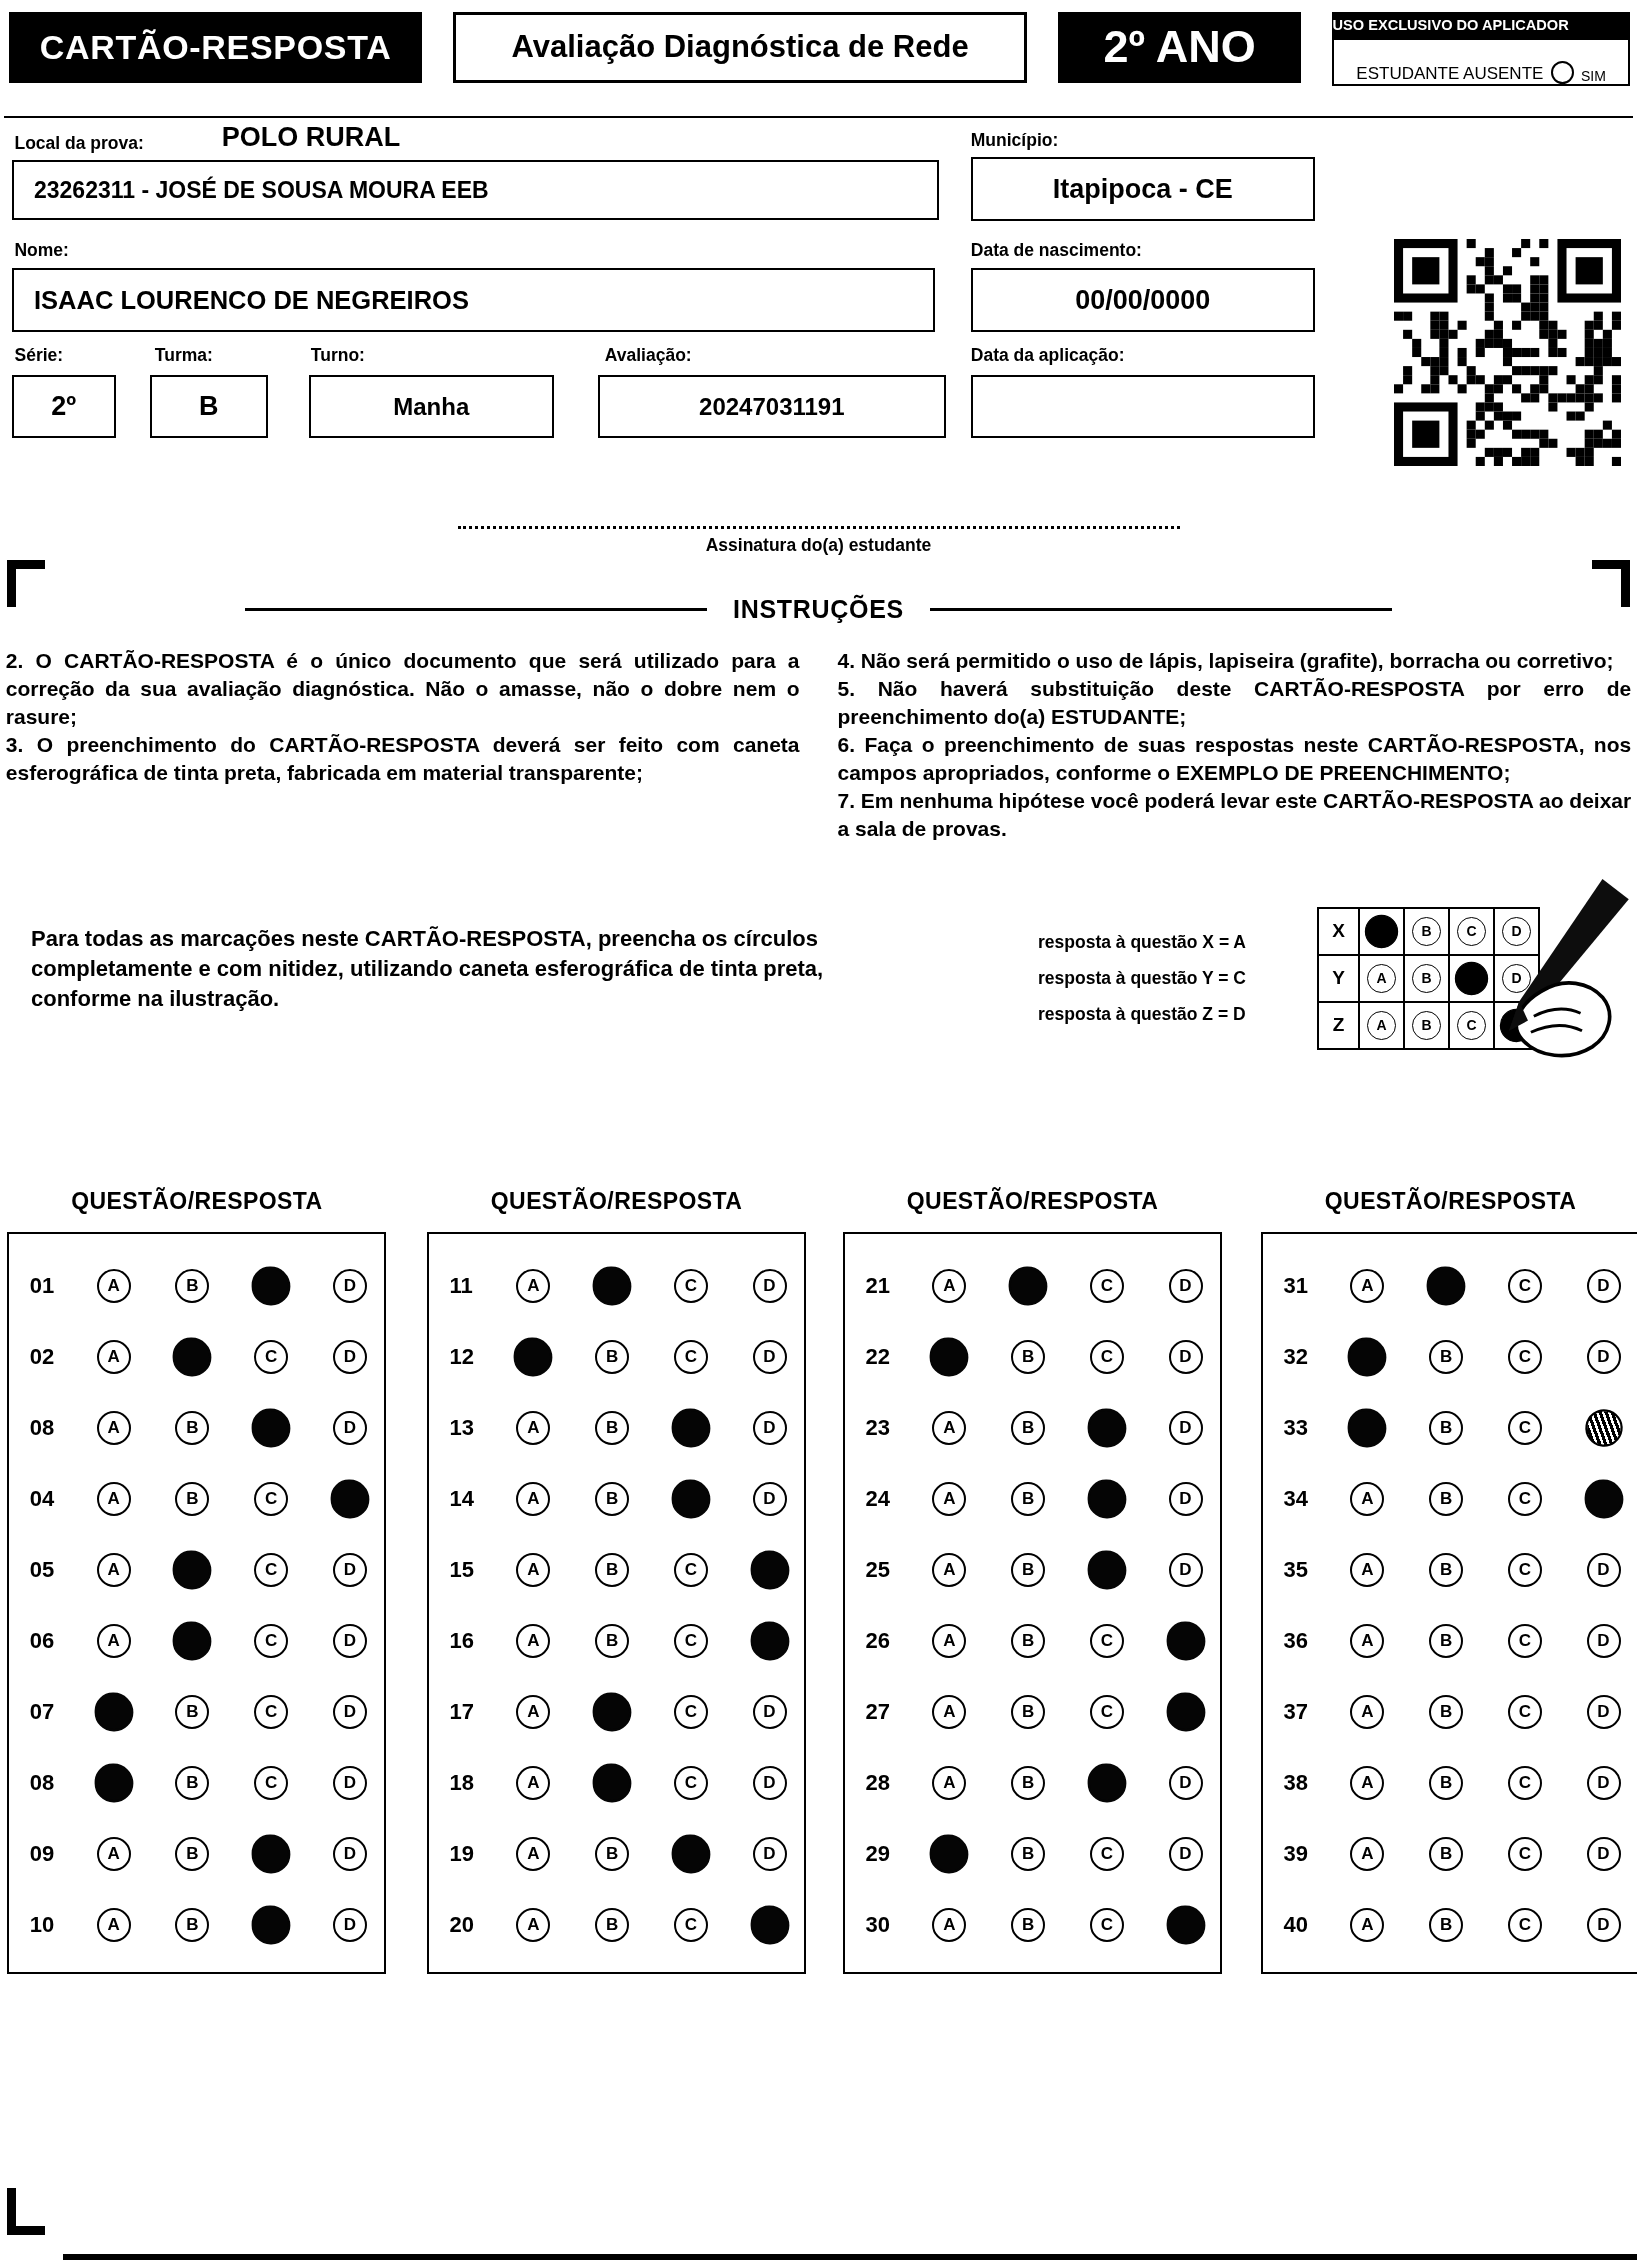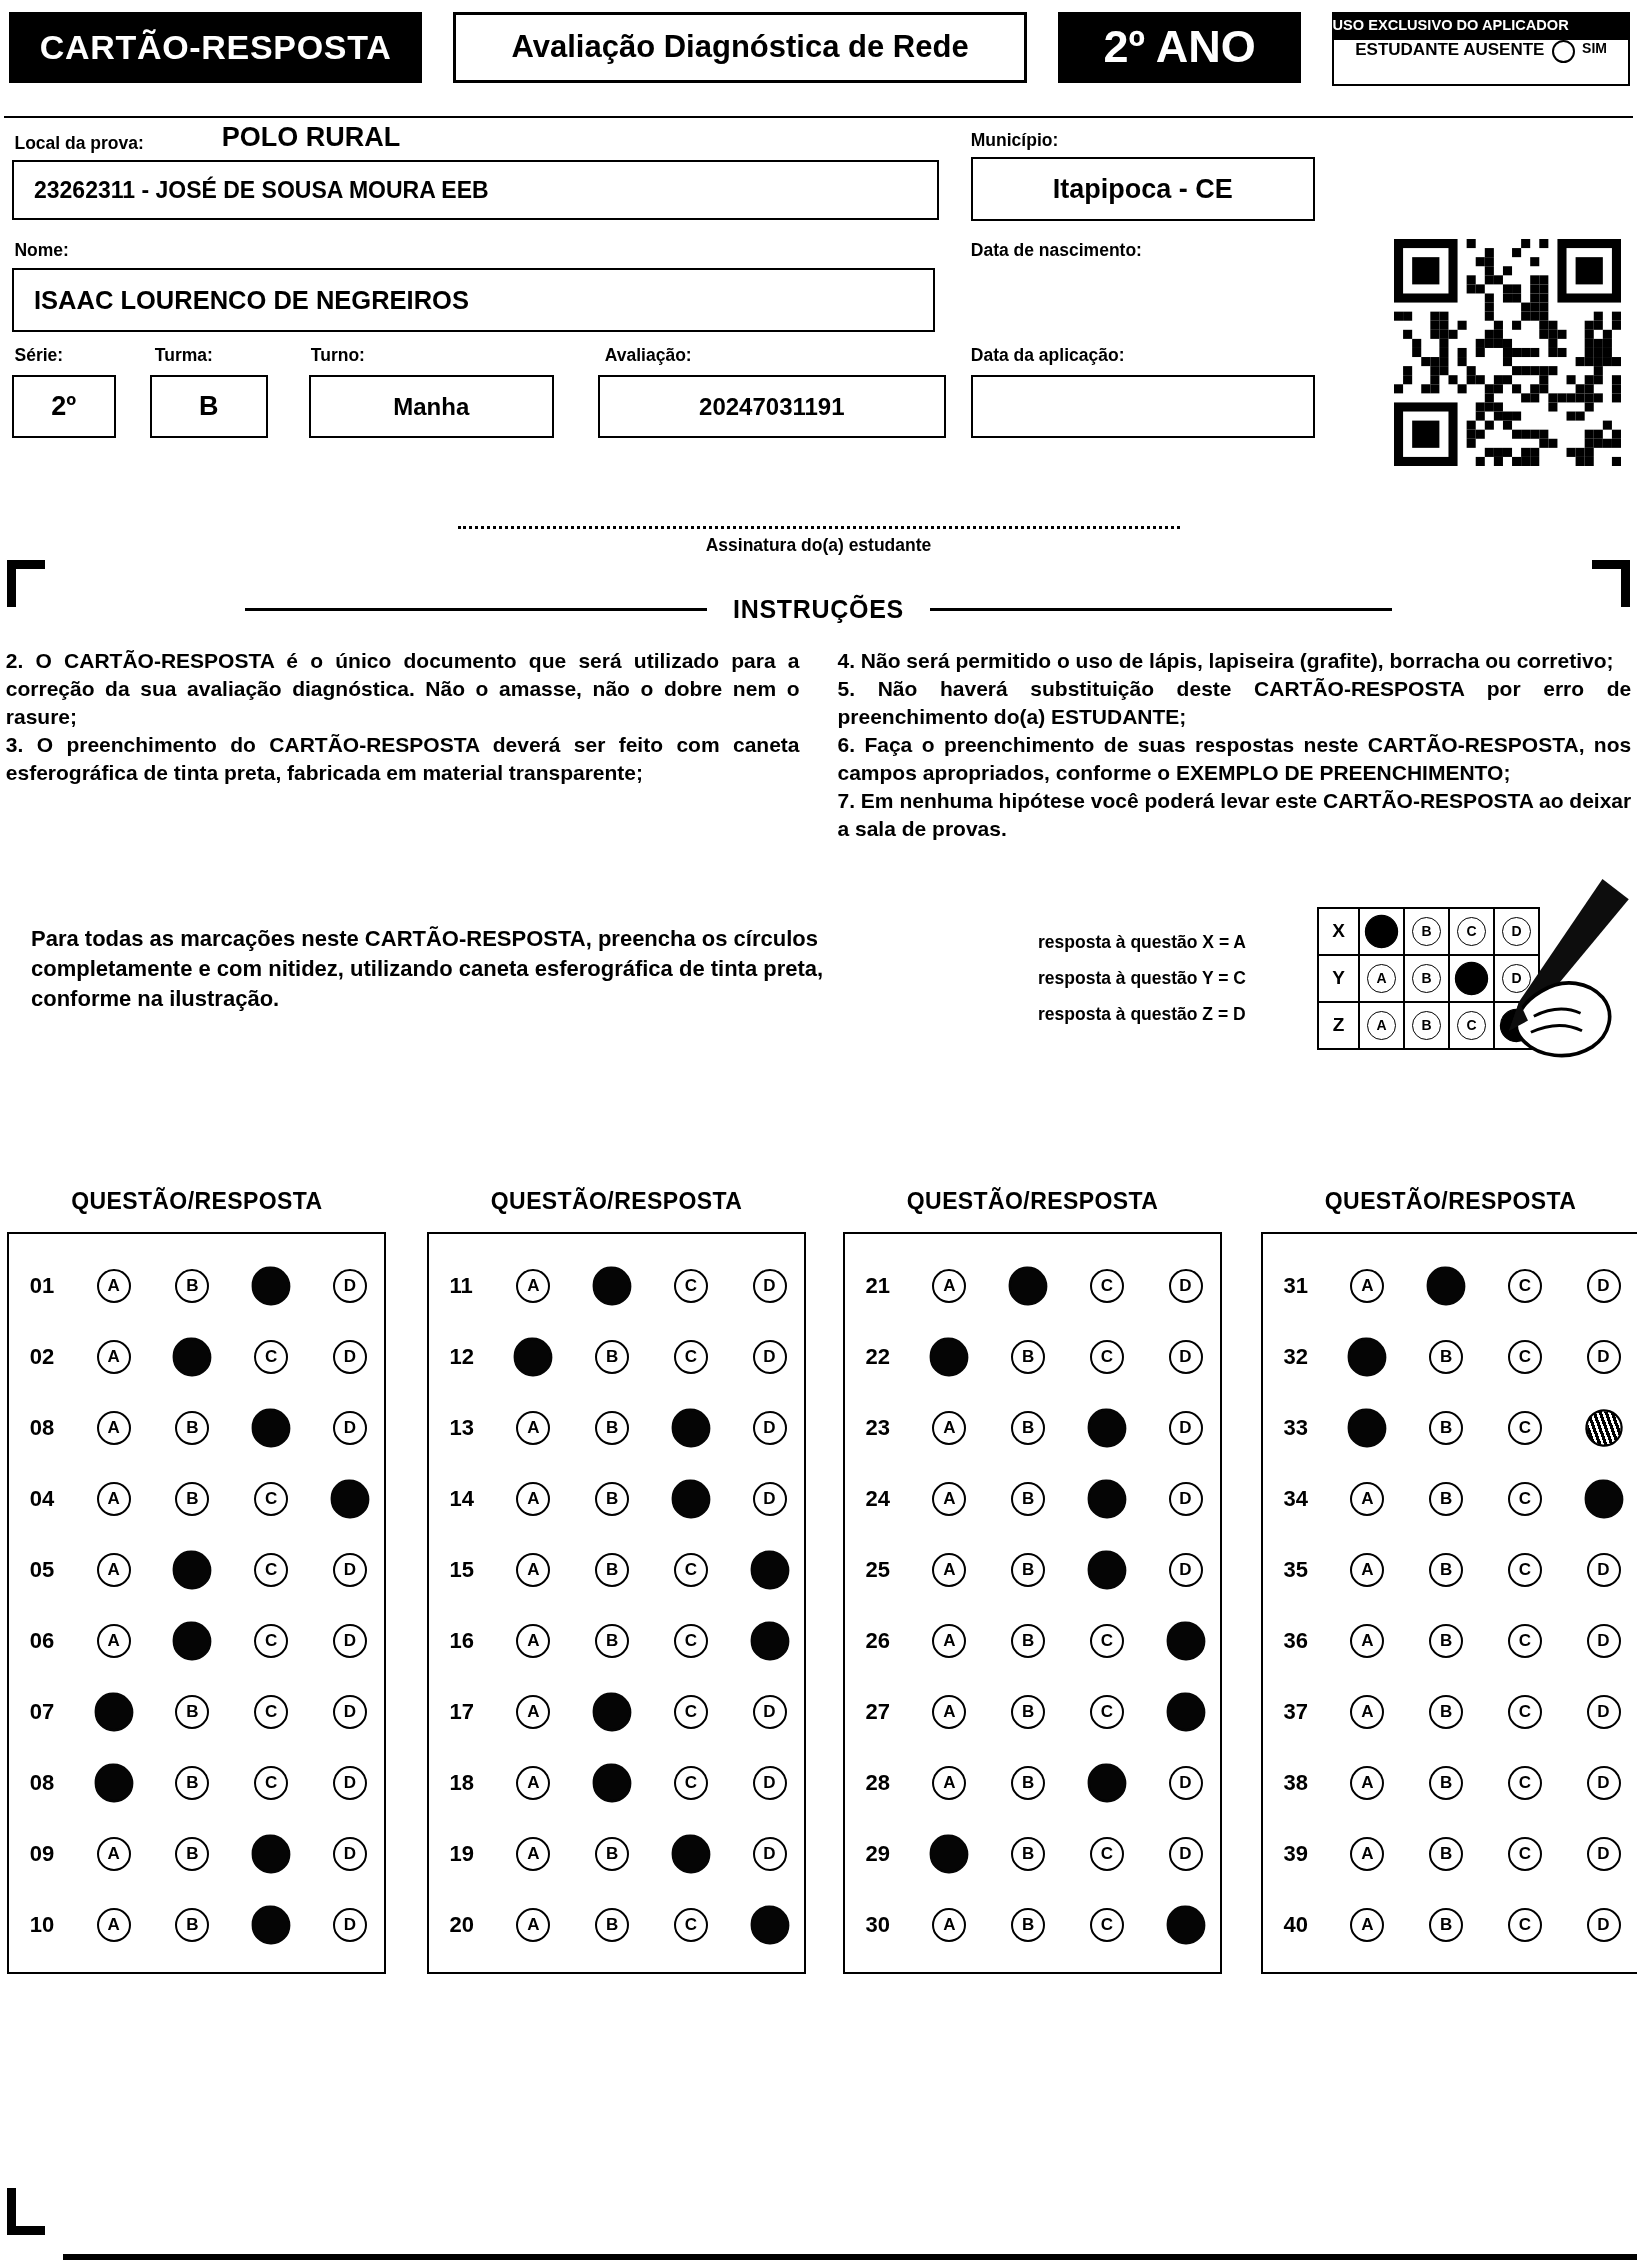--- a/index.html
+++ b/index.html
@@ -8,21 +8,21 @@
   .page { position:relative; width:1637px; height:2261px; background:#fff; overflow:hidden; }
 
   
   .header-row { display:flex; align-items:stretch; padding:11.7px 7.3px 0 8.7px; gap:31px; height:85px; }
   .hdr-black { background:#000; color:#fff; display:flex; align-items:center; justify-content:center; font-weight:bold; }
   .hdr-title { width:426px; font-size:34px; height:71px; letter-spacing:0.7px; }
   .hdr-subtitle { width:590px; height:71px; border:3.6px solid #000; display:flex; align-items:center; justify-content:center; font-weight:bold; font-size:31px; }
   .hdr-grade { width:251px; height:71px; font-size:45px; }
   .hdr-right { margin-left:auto; width:306px; display:flex; flex-direction:column; height:74px; }
   .hdr-right-bar { background:#000; color:#fff; font-size:14.6px; font-weight:bold; text-align:left; padding:5.1px 0; }
-  .hdr-right-box { border:2.2px solid #000; flex:1; display:flex; align-items:flex-start; justify-content:center; gap:7.3px; font-size:17px; font-weight:bold; }
+  .hdr-right-box { border:2.2px solid #000; flex:1; display:flex; align-items:flex-end; justify-content:center; gap:7.3px; font-size:17px; font-weight:normal; }
   .absent-bubble { width:23px; height:23px; border:2.2px solid #000; border-radius:50%; display:inline-block; }
   .absent-sim { font-size:14px; }
   .hrline { border:none; border-top:2.9px solid #000; margin:31px 4.4px 0 4.4px; }
 
   
   .form-area { position:relative; margin:0 5.8px; height:366px; }
   .flabel { position:absolute; font-size:17.5px; font-weight:bold; }
   .fvalue-plain { position:absolute; font-size:27px; font-weight:bold; }
   .fbox { position:absolute; border:2.9px solid #000; display:flex; align-items:center; font-weight:bold; background:#fff; }
   .fbox.center { justify-content:center; }
@@ -102,20 +102,21 @@
 
     <div class="fbox" style="left:5.8px; top:42px; width:927px; height:60px; padding-left:20.4px; font-size:23px;">23262311 - JOSÉ DE SOUSA MOURA EEB</div>
 
     <span class="flabel" style="left:965px; top:11.7px;">Município:</span>
     <div class="fbox center" style="left:965px; top:39px; width:344px; height:64px; font-size:27px;">Itapipoca - CE</div>
 
     <span class="flabel" style="left:8.7px; top:122px;">Nome:</span>
     <div class="fbox" style="left:5.8px; top:150px; width:923px; height:64px; padding-left:20.4px; font-size:25.5px;">ISAAC LOURENCO DE NEGREIROS</div>
 
     <span class="flabel" style="left:965px; top:122px;">Data de nascimento:</span>
+    <div class="fbox center" style="left:965px; top:150px; width:344px; height:64px; font-size:27px;">00/00/0000</div>
 
     <span class="flabel" style="left:8.7px; top:227px;">Série:</span>
     <span class="flabel" style="left:149px; top:227px;">Turma:</span>
     <span class="flabel" style="left:305px; top:227px;">Turno:</span>
     <span class="flabel" style="left:599px; top:227px;">Avaliação:</span>
 
     <div class="fbox center" style="left:5.8px; top:257px; width:104px; height:63px; font-size:27px;">2º</div>
     <div class="fbox center" style="left:144px; top:257px; width:118px; height:63px; font-size:27px;">B</div>
     <div class="fbox center" style="left:303px; top:257px; width:245px; height:63px; font-size:24px;">Manha</div>
     <div class="fbox center" style="left:592px; top:257px; width:348px; height:63px; font-size:24px;">20247031191</div>

